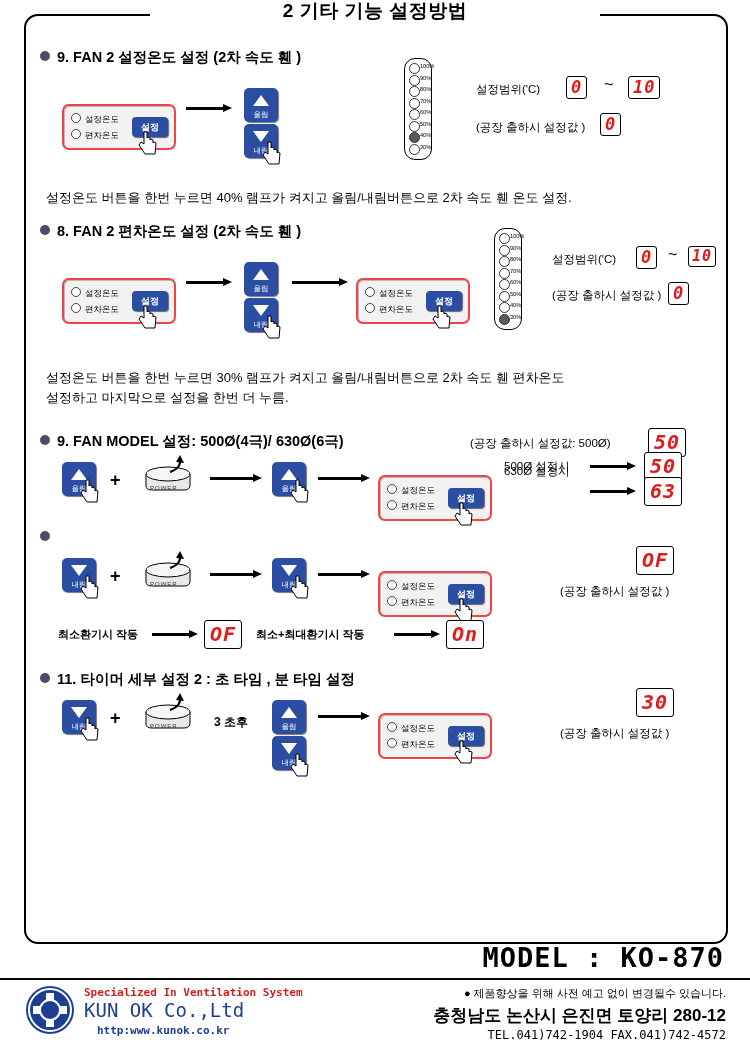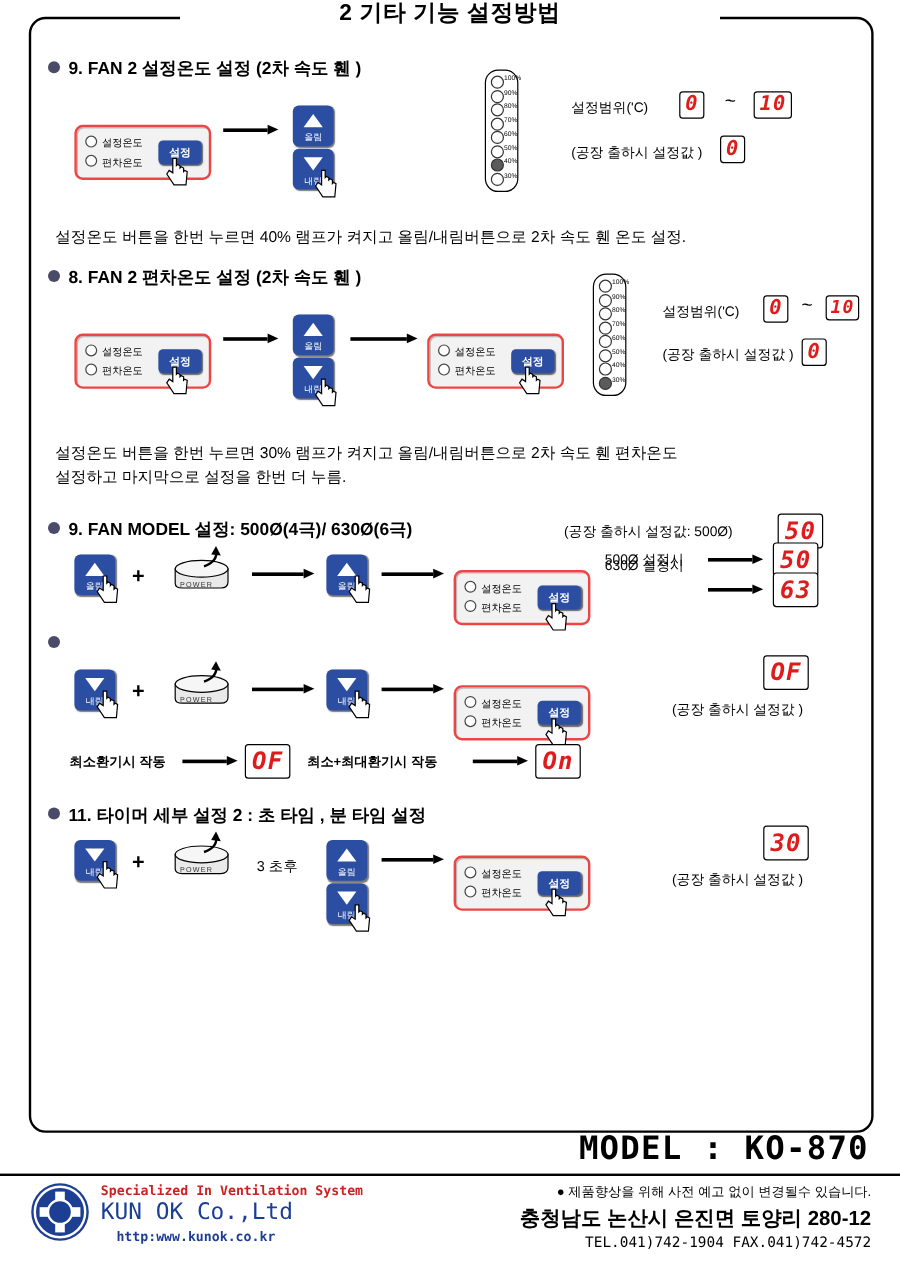--- a/index.html
+++ b/index.html
@@ -108,21 +108,21 @@
     display:inline-block;border:1px solid #000;border-radius:3px;background:#fff;
     color:#e01b1b;font-family:"DejaVu Sans Mono", monospace;
     font-weight:bold;letter-spacing:1px;
     padding:1px 4px;font-size:17px;line-height:19px;
     font-style:italic;
   }
   .seg.sm{font-size:15px;line-height:17px;padding:1px 3px;}
   .seg.big{font-size:20px;line-height:23px;padding:2px 5px;}
 
   .lbltxt{position:absolute;font-size:11.5px;white-space:nowrap;}
-  .lbltxt.b{font-weight:normal;text-align:center;}
+  .lbltxt.b{font-weight:bold;text-align:center;}
   .tilde{position:absolute;font-size:16px;}
 
   
   .power{position:absolute;width:62px;height:44px;}
   .ptxt{position:absolute;left:14px;top:33px;font-size:6px;letter-spacing:1px;color:#333;}
 
   
   .modelno{
     position:absolute;right:26px;top:942px;font-size:27px;font-weight:bold;
     font-family:"DejaVu Sans Mono", monospace;letter-spacing:1px;

